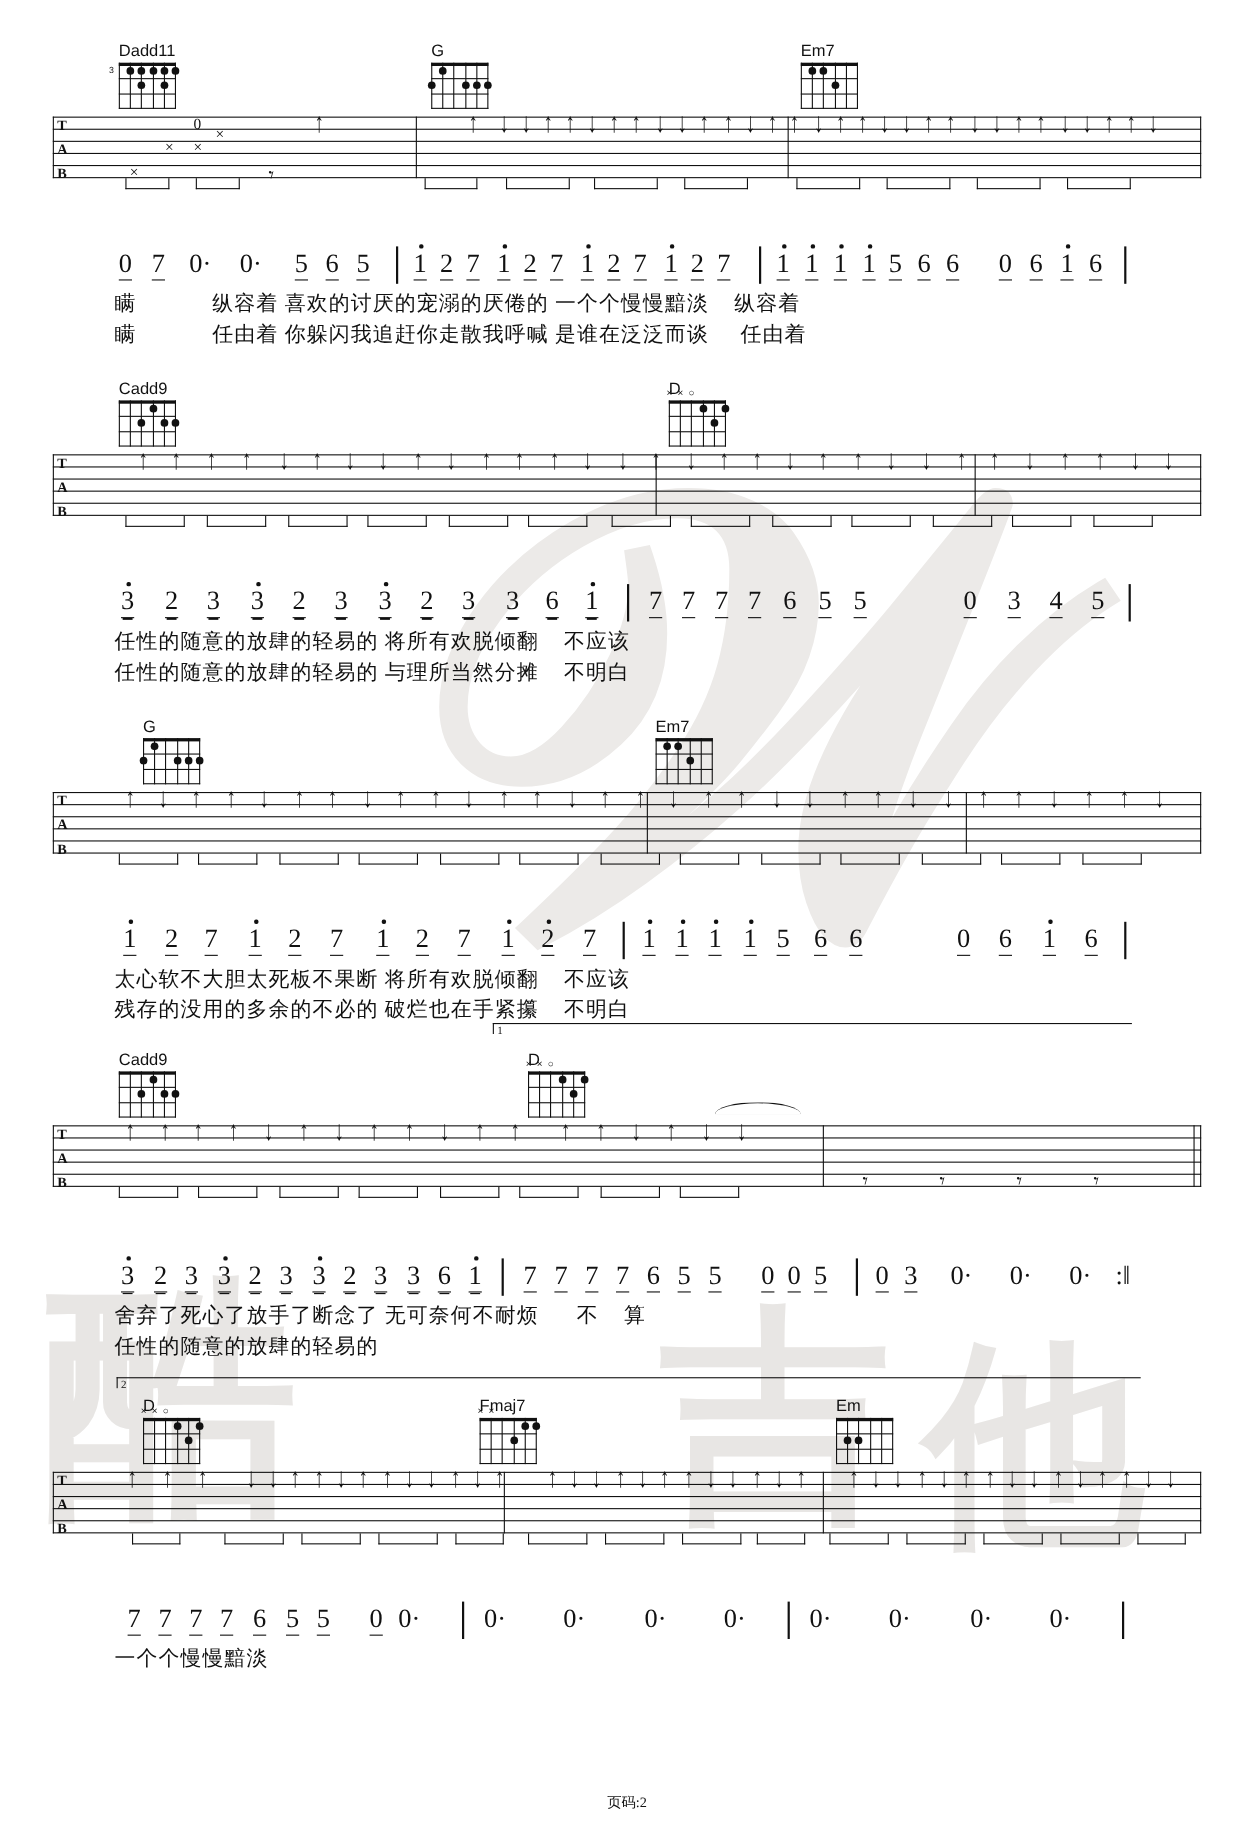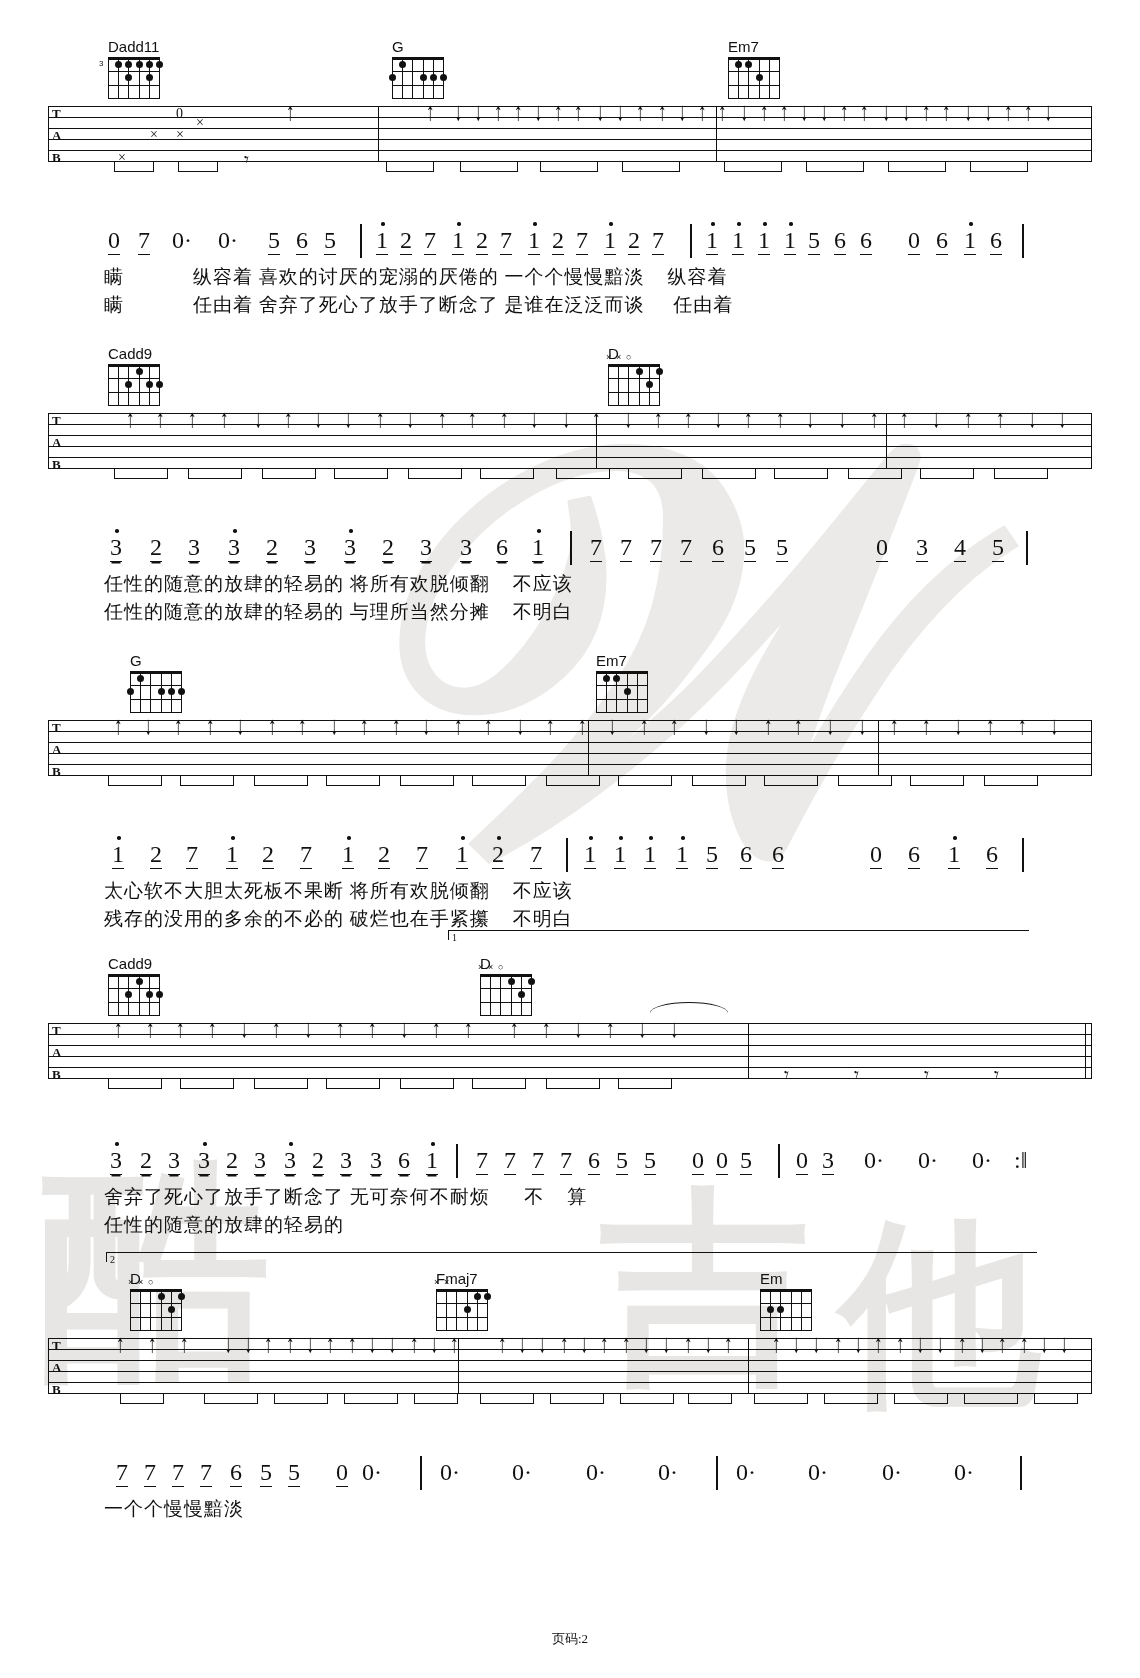--- a/index.html
+++ b/index.html
@@ -257,21 +257,21 @@
     <div class="num u" style="left:860px;">6</div>
     <div class="num u" style="left:908px;">0</div>
     <div class="num u" style="left:936px;">6</div>
     <div class="num u" style="left:964px;">1</div>
     <div class="odot" style="left:969px;top:-6px;"></div>
     <div class="num u" style="left:990px;">6</div>
     <div class="vbar" style="left:1022px;top:-4px;height:34px;"></div>
   </div>
 
   <div class="lyric" style="left:104px;top:228px;">瞒            纵容着 喜欢的讨厌的宠溺的厌倦的 一个个慢慢黯淡    纵容着</div>
-  <div class="lyric" style="left:104px;top:256px;">瞒            任由着 舍弃了死心了放手了断念了 是谁在泛泛而谈     任由着</div>
+  <div class="lyric" style="left:104px;top:256px;">瞒            任由着 你躲闪我追赶你走散我呼喊 是谁在泛泛而谈     任由着</div>
 </div>
 
 <div class="system" style="top:345px;">
 
   <div class="chord" style="left:108px;top:0;">
     <div class="cname">Cadd9</div>
     <div class="grid">
       <div class="nut"></div>
       <div class="hline" style="top:14px;"></div>
           <div class="hline" style="top:28px;"></div>

